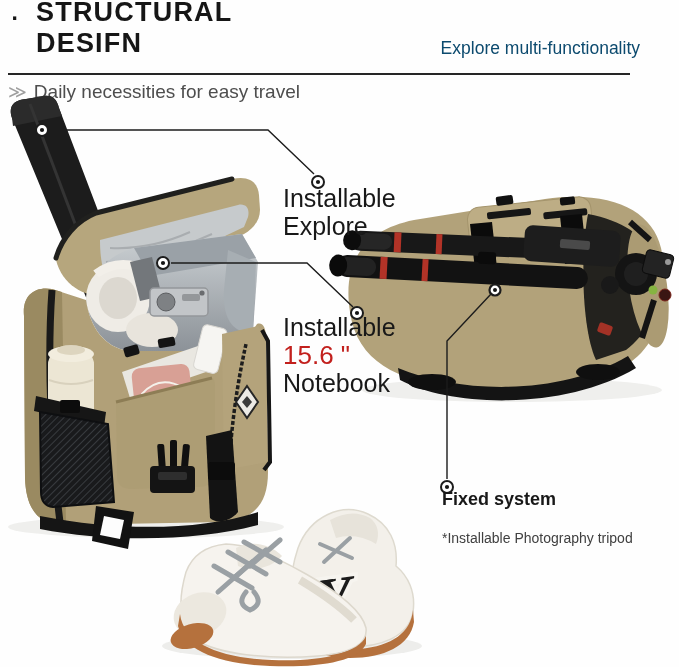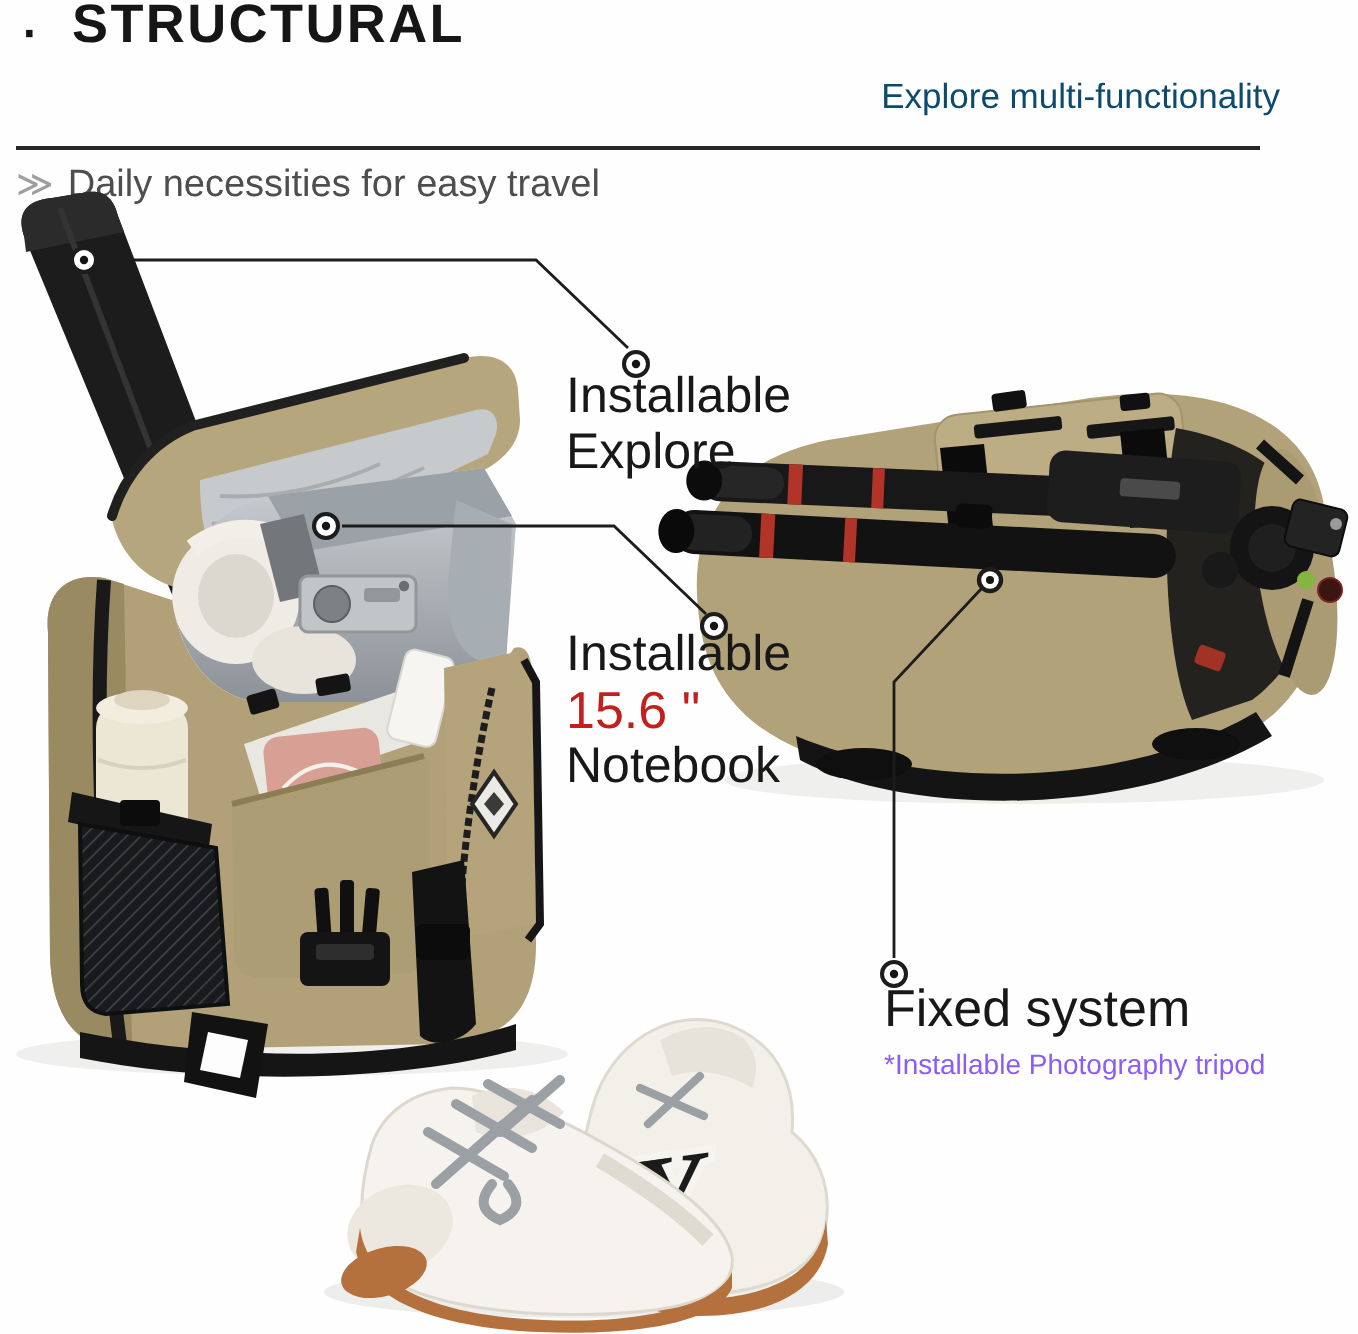--- a/index.html
+++ b/index.html
@@ -9,32 +9,33 @@
   .title{position:absolute;left:36px;top:-3px;font-size:27px;line-height:31px;font-weight:700;letter-spacing:1.2px;color:#161616;}
   .tagline{position:absolute;right:39px;top:38px;font-size:17.5px;color:#0c4a6e;}
   .rule{position:absolute;left:8px;top:73px;width:622px;height:2px;background:#262626;}
   .subheading{position:absolute;left:8px;top:81px;font-size:19px;color:#4e4e4e;}
   .subheading .chev{color:#9e9e9e;margin-right:7px;font-size:18px;}
   .callout-text{position:absolute;color:#181818;}
   .racket-label{left:283px;top:184px;font-size:25px;line-height:28px;}
   .notebook-label{left:283px;top:313px;font-size:25px;line-height:28px;}
   .notebook-label .red{color:#c2201d;font-size:26px;}
   .fixed-label{left:442px;top:489px;}
-  .fixed-label .big{font-size:26px;}
-  .fixed-label .note{font-size:14px;color:#8b5cf6;margin-top:4px;}
+  .fixed-label .big{font-size:18px;font-weight:bold;}
+  .fixed-label .note{font-size:14px;color:#404040;margin-top:20px;}
   svg.scene{position:absolute;left:0;top:0;}
 </style>
 </head>
 <body>
 
 <div class="canvas">
 
   <span class="hdr-bullet">·</span>
   <h1 class="title" style="margin:0;font-weight:700;">
     <span style="display:block;">STRUCTURAL</span>
+    <span style="display:block;">DESIFN</span>
   </h1>
   <div class="tagline">Explore multi-functionality</div>
   <div class="rule"></div>
   <div class="subheading">
     <span class="chev">≫</span><span>Daily necessities for easy travel</span>
   </div>
 
   <svg class="scene" width="679" height="667" viewBox="0 0 679 667">
     <defs>
       <linearGradient id="intGrad" x1="0" y1="0" x2="0" y2="1">

